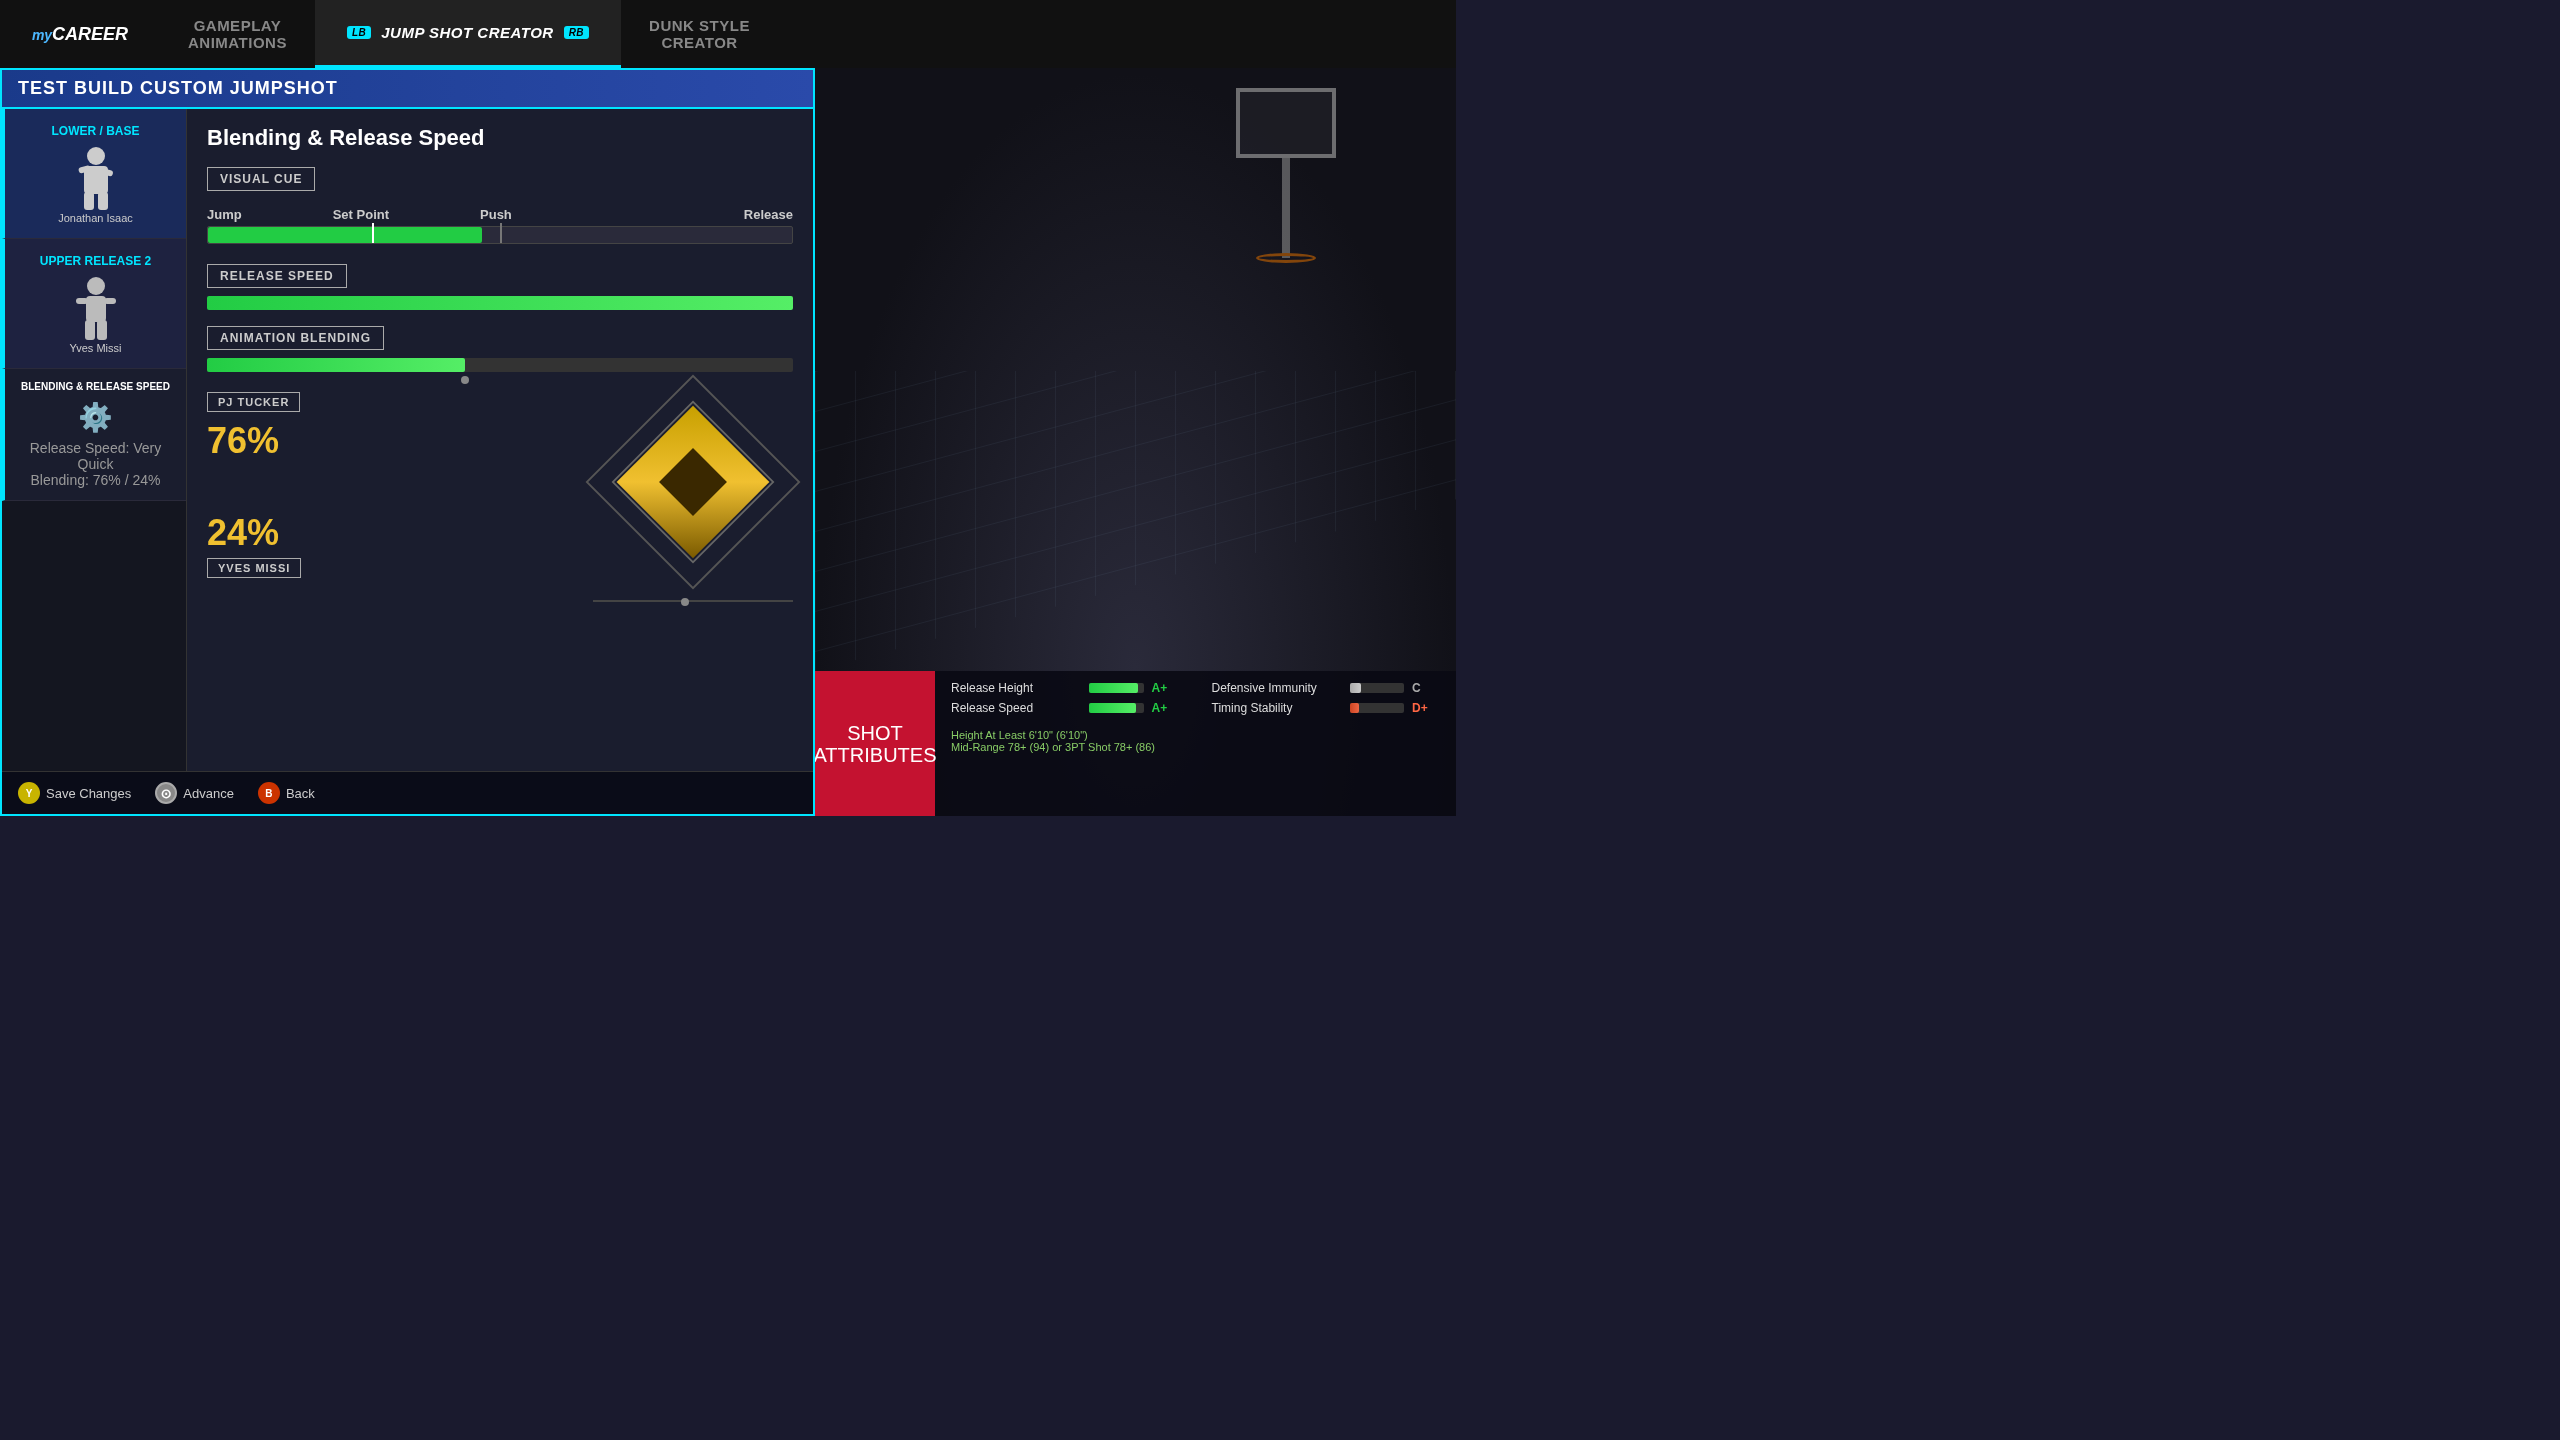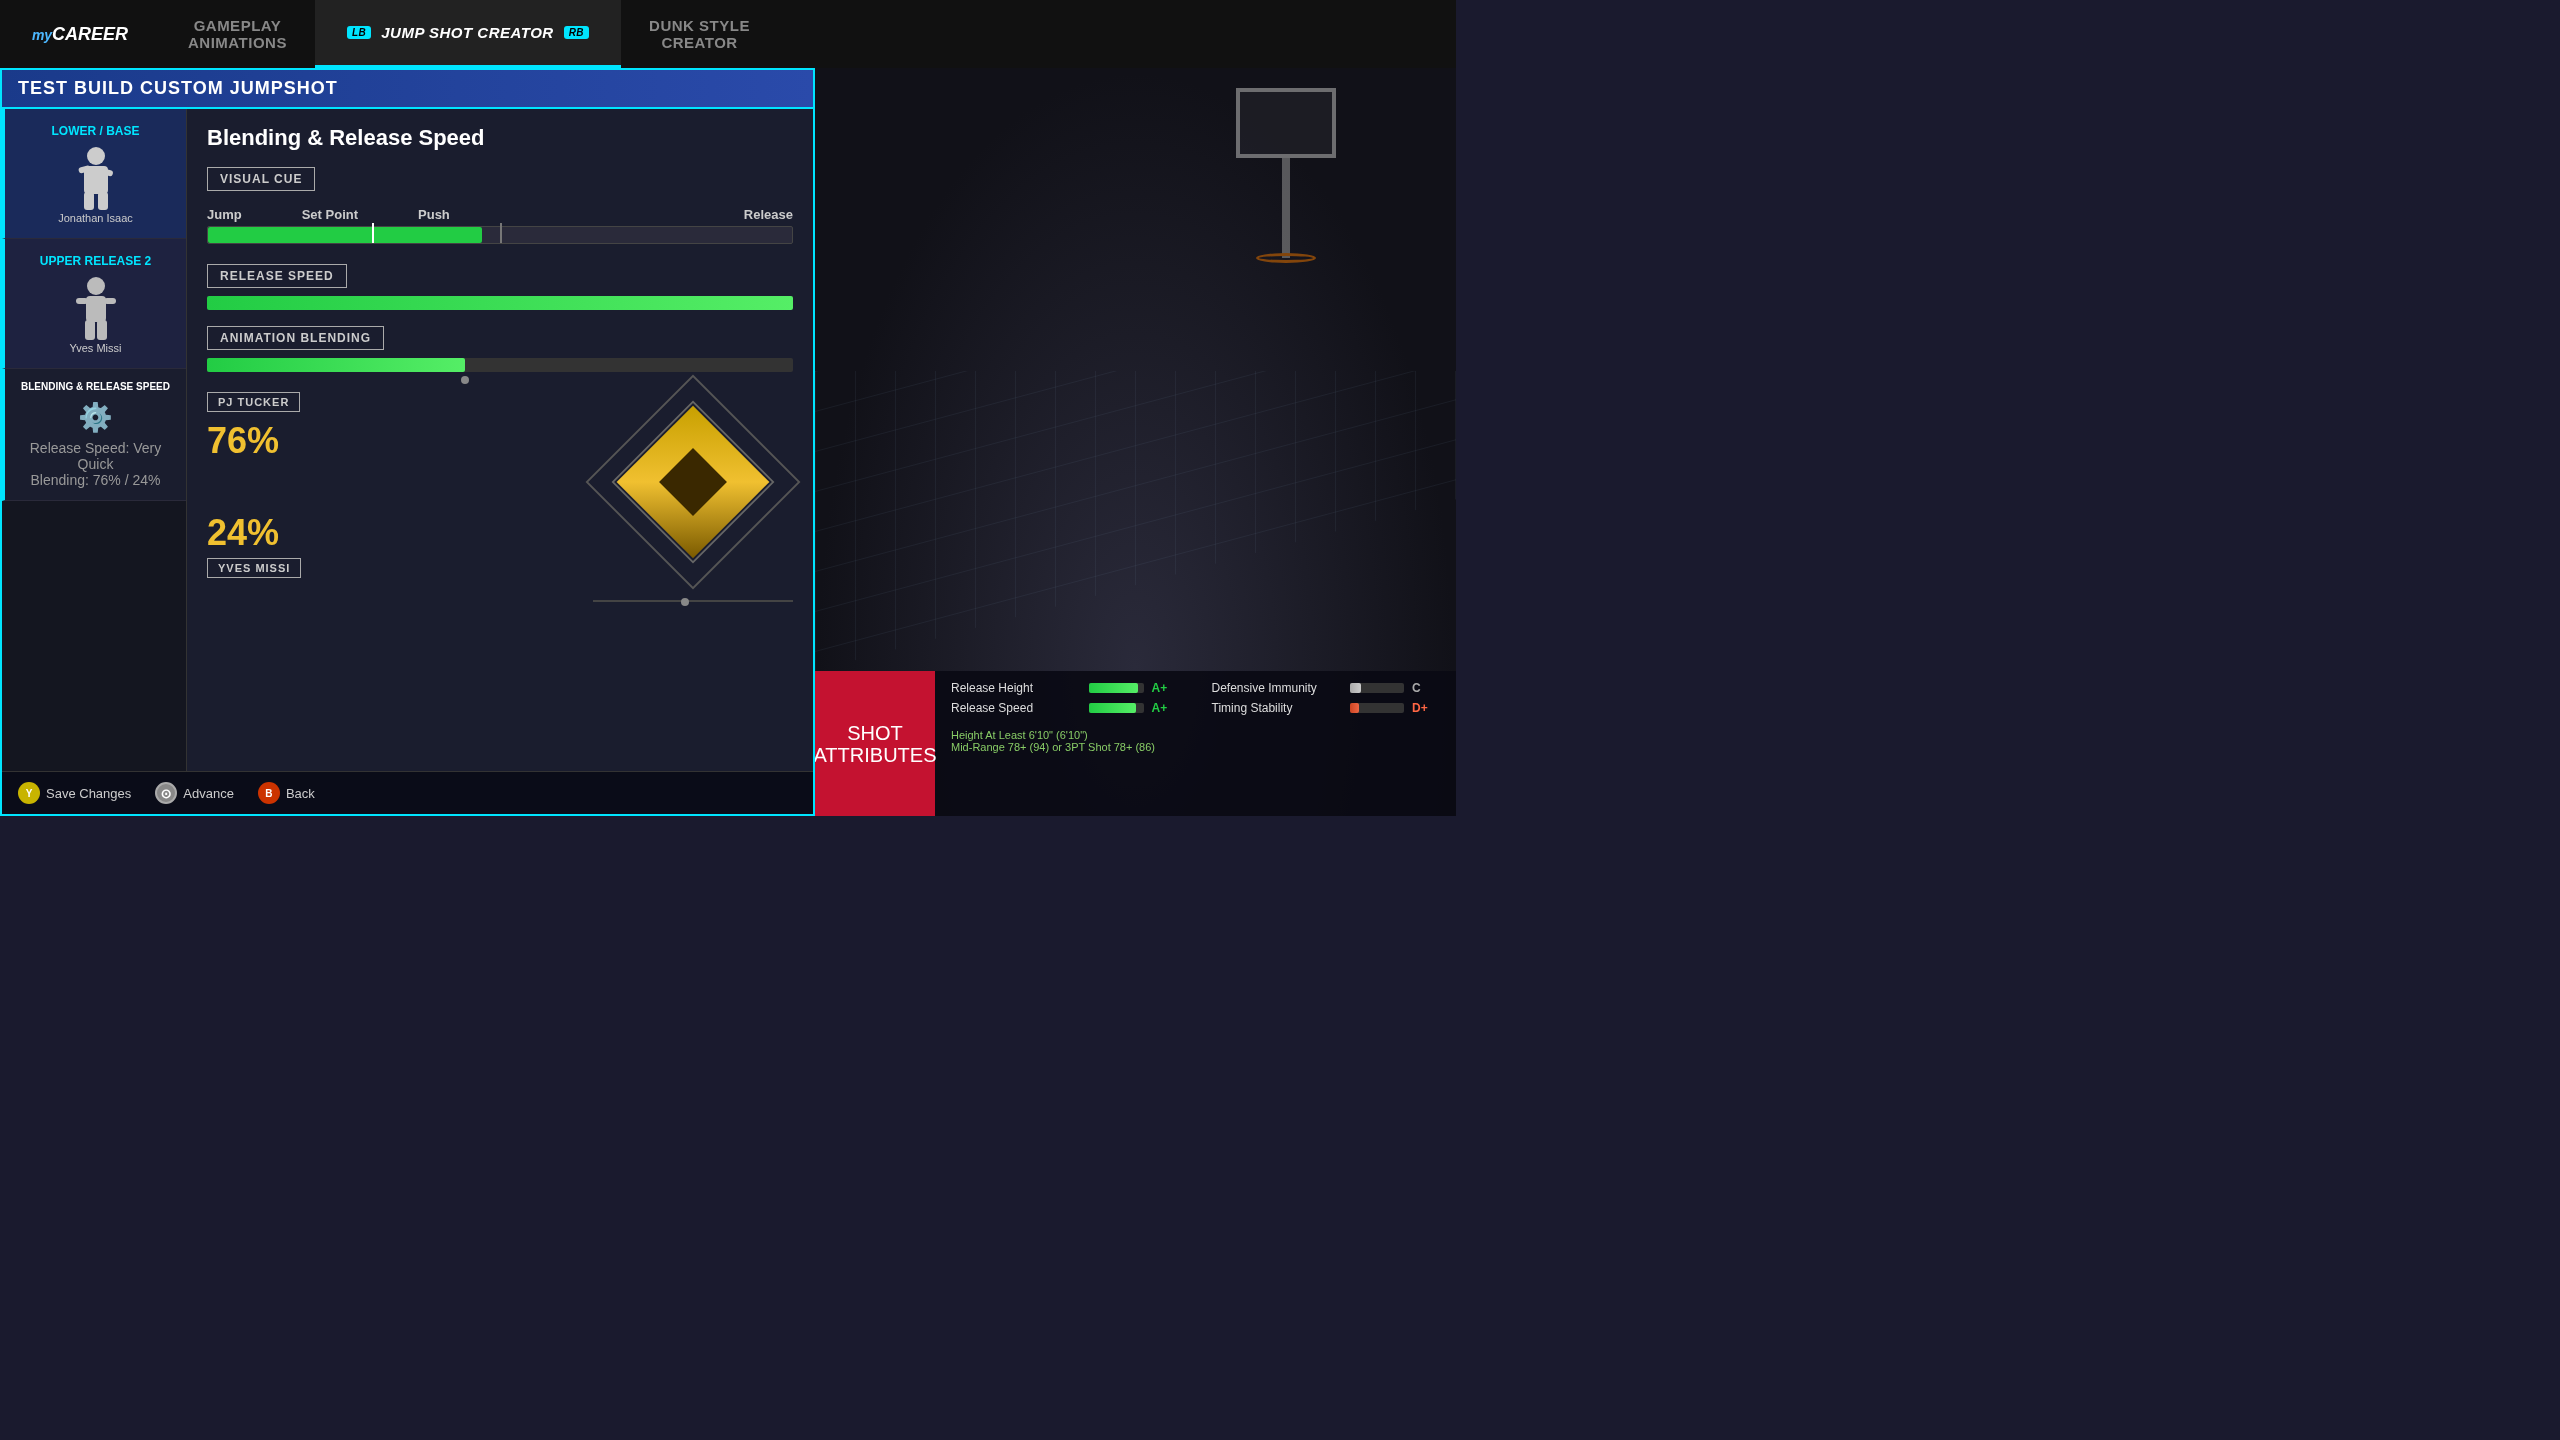--- a/index.html
+++ b/index.html
@@ -702,21 +702,21 @@
       </div>
 
       <div class="main-content">
         <div class="section-title">Blending &amp; Release Speed</div>
 
         <button class="cue-button">VISUAL CUE</button>
 
         
         <div class="slider-container">
           <div class="slider-labels">
-            <div style="display:flex; gap:60px; align-items:center;">
+            <div style="display:flex; gap:91px; align-items:center;">
               <span class="slider-label">Jump</span>
               <span class="slider-label">Set Point</span>
               <span class="slider-label">Push</span>
             </div>
             <span class="slider-label">Release</span>
           </div>
 
           <div class="slider-track" style="height:18px; background:#2a2a3a; border:1px solid #444;">
             <div class="slider-fill-green" style="width:47%;"></div>
 

